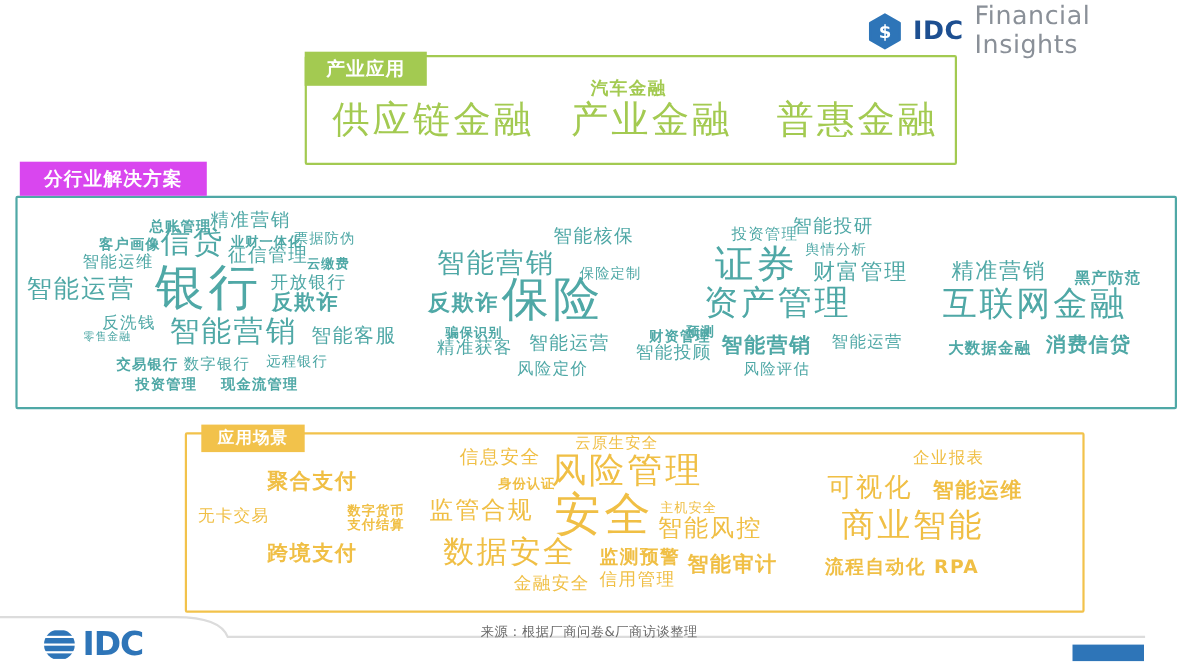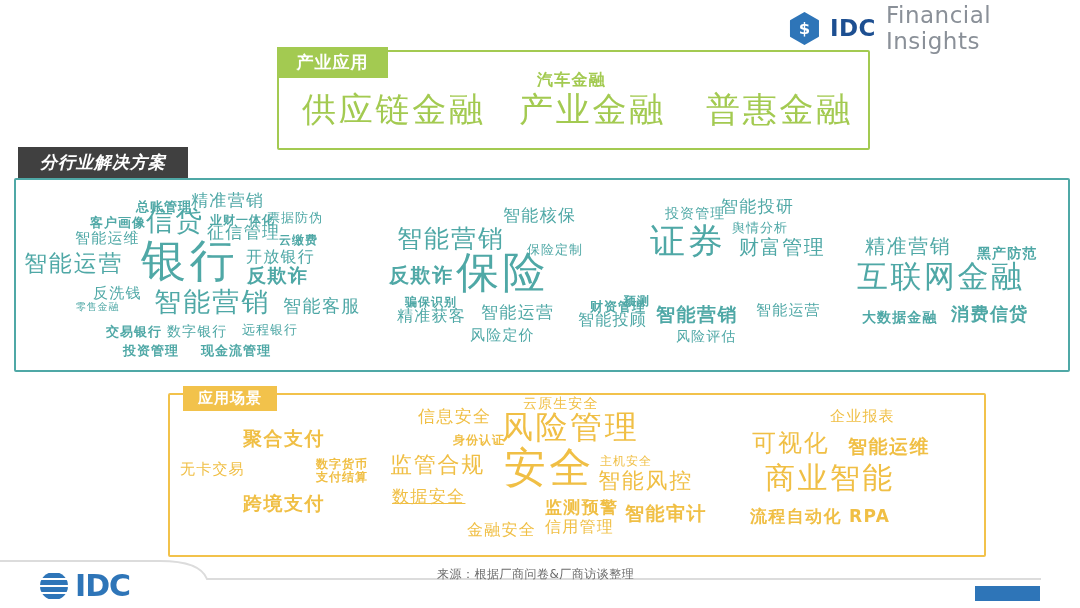--- a/index.html
+++ b/index.html
@@ -7,21 +7,21 @@
           font-family:"DejaVu Sans","Liberation Sans",sans-serif; overflow:hidden; }
 
   .box  { position:absolute; background:#fff; border-radius:2px; }
   .box.green  { border:2px solid #a3ca51; }
   .box.teal   { border:2px solid #4fa8a6; }
   .box.yellow { border:2px solid #f2c24b; }
 
   .tab { position:absolute; color:#fff; font-weight:700; display:flex;
          align-items:center; justify-content:center; letter-spacing:1px; z-index:3; }
   .tab.green  { background:#a3ca51; }
-  .tab.teal   { background:#404040;font-style:italic; }
+  .tab.teal   { background:#d946ef; }
   .tab.yellow { background:#f2c24b; }
 
   .words { position:absolute; left:0; top:0; width:1080px; height:608px; z-index:2; pointer-events:none; }
   .words.green  { color:#a3ca51; }
   .words.teal   { color:#4fa8a6; }
   .words.yellow { color:#f0bf45; }
   .w { position:absolute; line-height:1.02; white-space:nowrap; letter-spacing:0.08em; }
 
   .brand { position:absolute; top:11px; left:789px; height:34px; display:flex;
            align-items:center; gap:10px; }
@@ -104,20 +104,21 @@
       <span class="w" style="left: 481px; top: 304px; font-size: 17px; font-weight: 400;">智能运营</span>
       <span class="w" style="left: 470px; top: 328px; font-size: 15px; font-weight: 400;">风险定价</span>
     </div>
   <div class="words teal">
       <span class="w" style="left: 665px; top: 206px; font-size: 14px; font-weight: 400;">投资管理</span>
       <span class="w" style="left: 721px; top: 198px; font-size: 17px; font-weight: 400;">智能投研</span>
       <span class="w" style="left: 732px; top: 221px; font-size: 13px; font-weight: 400;">舆情分析</span>
       <span class="w" style="left: 650px; top: 224px; font-size: 35px; font-weight: 400;">证券</span>
       <span class="w" style="left: 624px; top: 248px; font-size: 12px; font-weight: 700; margin-top: 47px;">预测</span>
       <span class="w" style="left: 739px; top: 237px; font-size: 20px; font-weight: 400;">财富管理</span>
+      <span class="w" style="left: 640px; top: 260px; font-size: 31px; font-weight: 400;">资产管理</span>
       <span class="w" style="left: 590px; top: 300px; font-size: 13px; font-weight: 700;">财资管理</span>
       <span class="w" style="left: 578px; top: 312px; font-size: 16px; font-weight: 400;">智能投顾</span>
       <span class="w" style="left: 656px; top: 305px; font-size: 19px; font-weight: 700;">智能营销</span>
       <span class="w" style="left: 756px; top: 303px; font-size: 15px; font-weight: 400;">智能运营</span>
       <span class="w" style="left: 676px; top: 329px; font-size: 14px; font-weight: 400;">风险评估</span>
     </div>
   <div class="words teal">
       <span class="w" style="left: 865px; top: 236px; font-size: 20px; font-weight: 400;">精准营销</span>
       <span class="w" style="left: 977px; top: 246px; font-size: 14px; font-weight: 700;">黑产防范</span>
       <span class="w" style="left: 857px; top: 261px; font-size: 31px; font-weight: 400;">互联网金融</span>
@@ -138,21 +139,21 @@
     </div>
   <div class="words yellow">
       <span class="w" style="left: 523px; top: 396px; font-size: 14px; font-weight: 400;">云原生安全</span>
       <span class="w" style="left: 418px; top: 408px; font-size: 17px; font-weight: 400;">信息安全</span>
       <span class="w" style="left: 453px; top: 434px; font-size: 12px; font-weight: 700;">身份认证</span>
       <span class="w" style="left: 501px; top: 411px; font-size: 32px; font-weight: 400;">风险管理</span>
       <span class="w" style="left: 390px; top: 454px; font-size: 22px; font-weight: 400;">监管合规</span>
       <span class="w" style="left: 504px; top: 447px; font-size: 42px; font-weight: 400;">安全</span>
       <span class="w" style="left: 600px; top: 455px; font-size: 12px; font-weight: 400;">主机安全</span>
       <span class="w" style="left: 598px; top: 470px; font-size: 22px; font-weight: 400;">智能风控</span>
-      <span class="w" style="left: 392px; top: 488px; font-size: 17px; font-weight: 400; text-decoration: underline;">数据安全</span>
+      <span class="w" style="left: 403px; top: 488px; font-size: 28px; font-weight: 400;">数据安全</span>
       <span class="w" style="left: 545px; top: 499px; font-size: 17px; font-weight: 700;">监测预警</span>
       <span class="w" style="left: 625px; top: 504px; font-size: 19px; font-weight: 700;">智能审计</span>
       <span class="w" style="left: 467px; top: 522px; font-size: 16px; font-weight: 400;">金融安全</span>
       <span class="w" style="left: 545px; top: 519px; font-size: 16px; font-weight: 400;">信用管理</span>
     </div>
   <div class="words yellow">
       <span class="w" style="left: 830px; top: 409px; font-size: 15px; font-weight: 400;">企业报表</span>
       <span class="w" style="left: 752px; top: 431px; font-size: 24px; font-weight: 400;">可视化</span>
       <span class="w" style="left: 848px; top: 437px; font-size: 19px; font-weight: 700;">智能运维</span>
       <span class="w" style="left: 765px; top: 463px; font-size: 30px; font-weight: 400;">商业智能</span>

